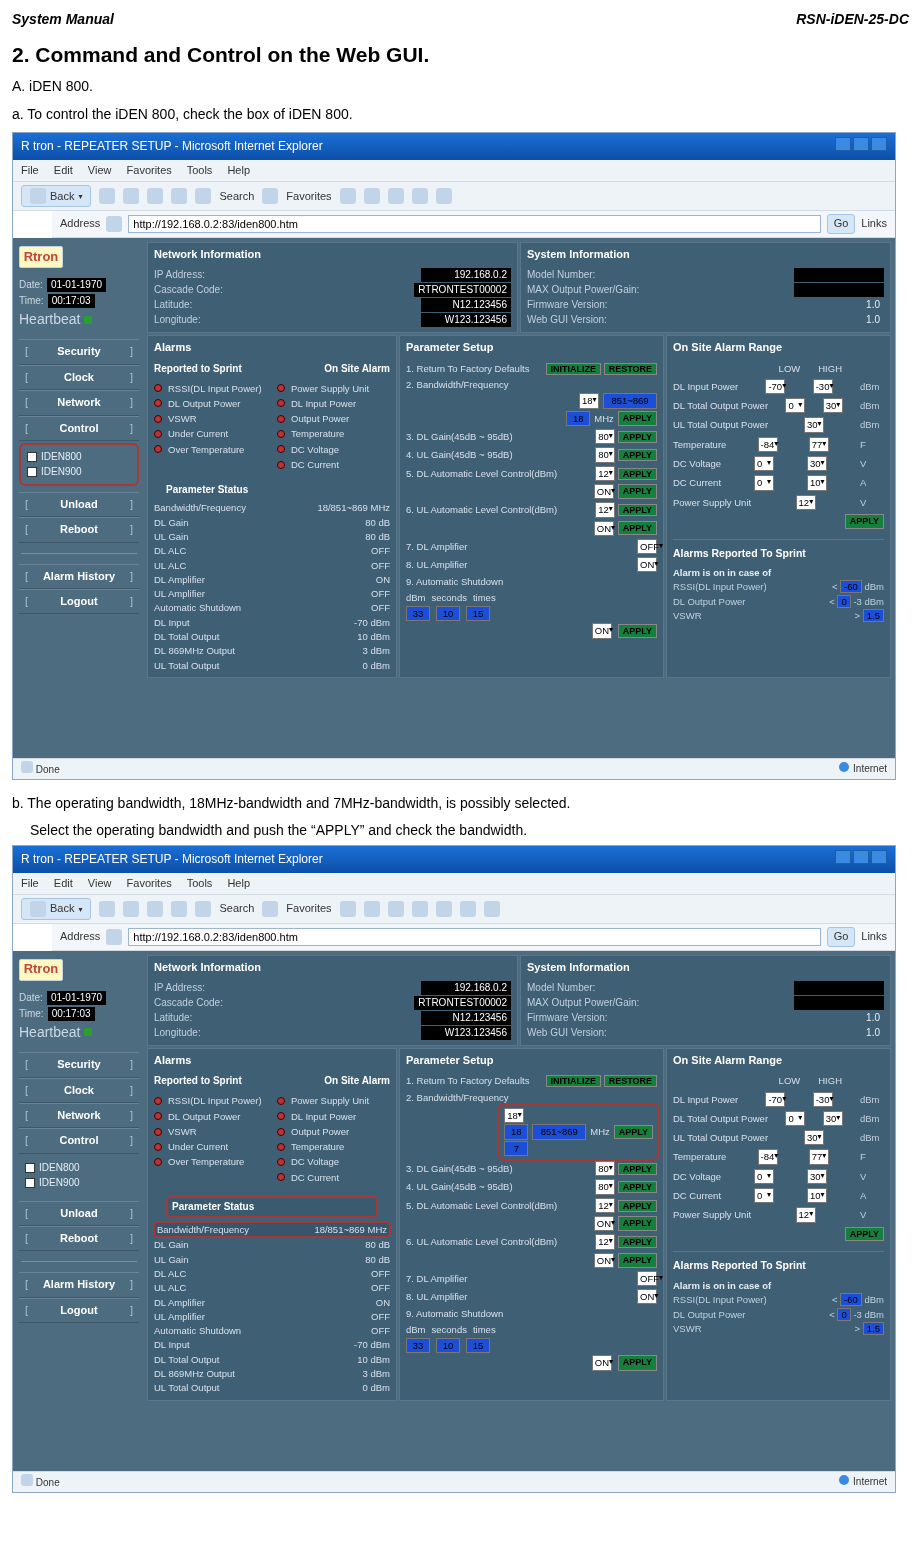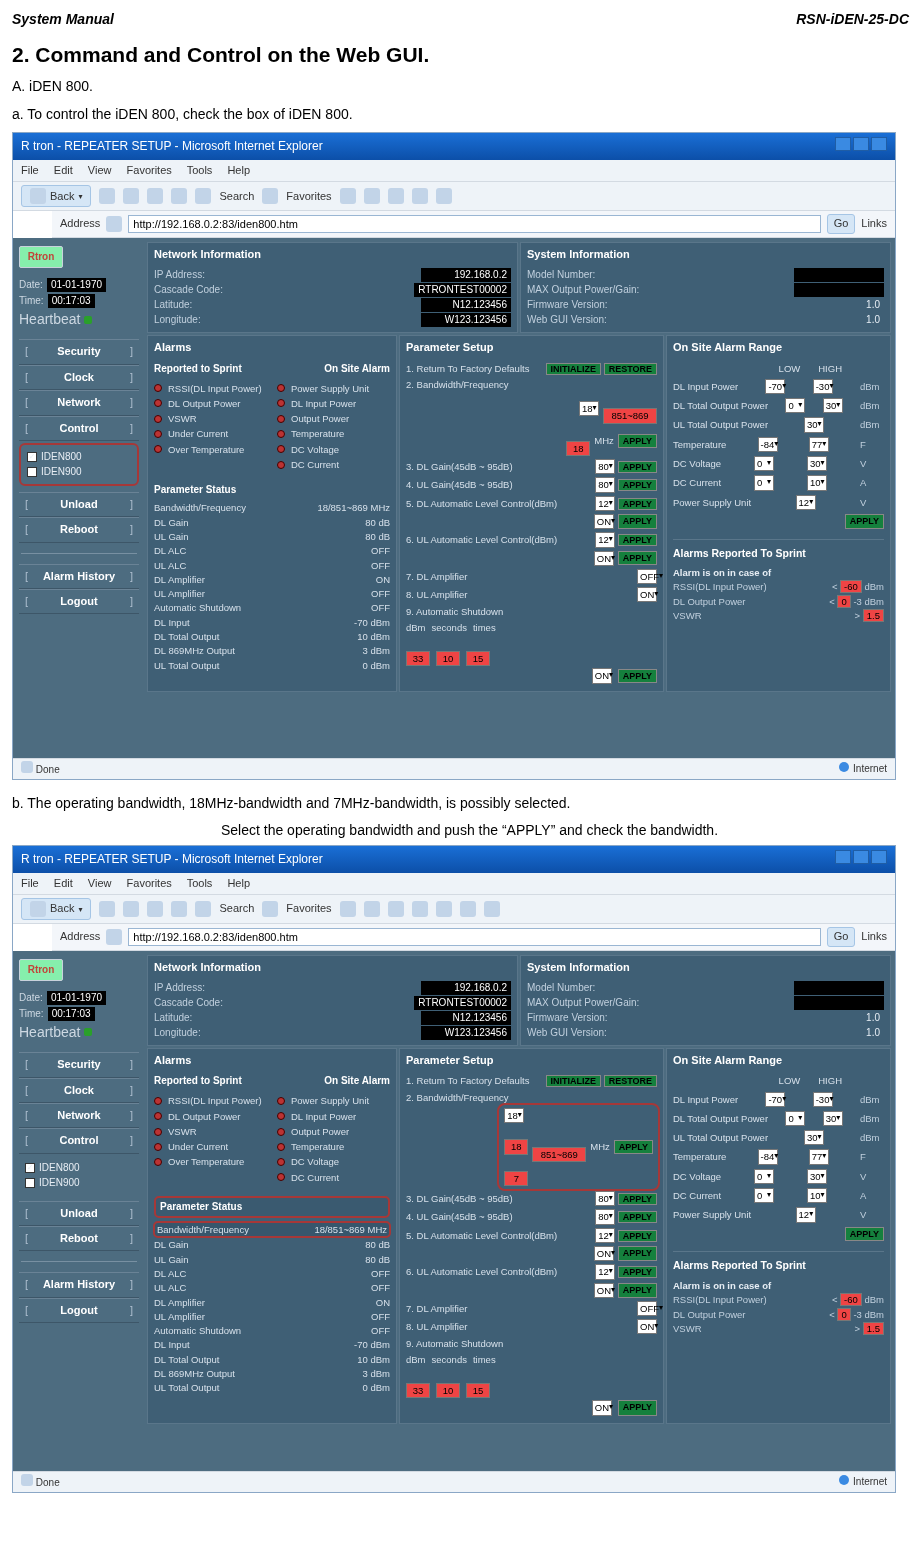--- a/index.html
+++ b/index.html
@@ -1,35 +1,35 @@
 <!DOCTYPE html>
 <html><head>
 <meta charset="utf-8">
 <style>
   * { box-sizing: border-box; margin: 0; padding: 0; }
   body { font-family: Arial, Helvetica, sans-serif; background: #fff; width: 921px; margin: 0 auto; color: #000; font-size: 14px; line-height: 1.4; }
   .page { padding: 10px 12px 8px; }
   .page-header { display: flex; justify-content: space-between; font-style: italic; font-weight: bold; font-size: 14px; margin-bottom: 10px; }
   .heading { font-weight: bold; font-size: 21px; margin-bottom: 8px; }
   .para { margin-bottom: 8px; }
-  .para-indent { margin-bottom: 0; padding-left: 18px; text-align: center; }
+  .para-indent { margin-bottom: 0; padding-left: 18px; }
   .screenshot { border: 1px solid #8aa7c6; margin: 4px 0 14px 0; width: 884px; }
   .titlebar { background: linear-gradient(#1a6fd6, #0c4fa8); color: #fff; font-size: 12px; padding: 4px 8px; display: flex; align-items: center; justify-content: space-between; }
   .titlebar .winbtns span { display: inline-block; width: 16px; height: 14px; margin-left: 2px; background: #3a8ae2; border: 1px solid #1f5da5; }
   .menubar { background: #eef3f8; font-size: 11px; color: #333; padding: 3px 8px; border-bottom: 1px solid #d3dae2; }
   .menubar span { margin-right: 12px; }
   .toolbar { background: #eef3f8; padding: 3px 8px; display: flex; align-items: center; gap: 8px; border-bottom: 1px solid #d3dae2; font-size: 11px; color: #333; }
   .backbtn { display: inline-flex; align-items: center; gap: 4px; background: #d5e6f6; border: 1px solid #a5c5e5; border-radius: 3px; padding: 2px 8px; }
   .tbicon { width: 16px; height: 16px; background: #c2d4e8; border-radius: 3px; display: inline-block; }
   .addressbar { background: #f3f6fa; padding: 3px 8px; display: flex; align-items: center; gap: 6px; font-size: 11px; color: #333; border-bottom: 1px solid #d3dae2; margin-left: 39px; }
   .addressbar input { flex: 1; font-size: 11px; padding: 2px 4px; border: 1px solid #9ab6d3; }
   .gobtn { background: #d5e6f6; border: 1px solid #a5c5e5; border-radius: 3px; padding: 1px 6px; font-size: 11px; }
   .content { background: #4d6c80; display: flex; padding: 4px 4px 2px 2px; gap: 4px; min-height: 520px; }
   .sidebar { width: 128px; padding: 2px 4px; font-size: 11px; color: #e8eef4; }
-  .logo { width: 44px; height: 22px; margin: 2px 0 10px 0; background: #86efac; border-radius: 2px; display: flex; align-items: center; justify-content: center; font-size: 10px; font-weight: bold; color: #c1453a; border: 1px solid #c8d2dc; }
+  .logo { width: 44px; height: 22px; margin: 2px 0 10px 0; background: #fef9c3; border-radius: 2px; display: flex; align-items: center; justify-content: center; font-size: 13px; font-weight: bold; color: #c1453a; border: 1px solid #c8d2dc; }
   .datebox { margin-bottom: 2px; color: #cdd8e2; font-size: 10px; display: flex; align-items: center; gap: 4px; }
   .datebox .val { background: #000; color: #fff; padding: 0 4px; font-size: 10px; }
   .hb { margin-bottom: 10px; font-size: 14px; color: #cdd8e2; display: flex; align-items: center; gap: 4px; }
   .hbdot { width: 8px; height: 8px; background: #2aa02a; border-radius: 2px; display:inline-block; }
   .navitem { border-top: 1px solid #6a8396; border-bottom: 1px solid #3d5668; padding: 4px 6px; color: #fff; font-weight: bold; font-size: 11px; display: flex; align-items: center; justify-content: space-between; }
   .navitem::before, .navitem::after { content: ""; width: 9px; height: 9px; border-top: 1px solid #fff; border-left: 1px solid #fff; display: none; }
   .bracket { color: #aebfcf; font-weight: normal; }
   .controlbox { border: 2px solid #a63838; border-radius: 6px; padding: 4px 6px; margin: 2px 0 6px 0; font-size: 10px; }
   .controlbox.plain { border: none; border-radius: 0; padding: 4px 6px; }
   .chkrow { display: flex; align-items: center; gap: 4px; margin: 1px 0; font-size: 10px; }
@@ -46,27 +46,27 @@
   .kv .v.light { background: transparent; color: #e6edf4; }
   .row2 { display: flex; gap: 2px; margin-top: 2px; }
   .panel.alarms { width: 250px; }
   .panel.params { flex: 1; }
   .panel.onsite { width: 225px; }
   .subhead { font-weight: bold; font-size: 10px; margin: 2px 0 4px; color: #fff; display: flex; justify-content: space-between; }
   .alarmrow { display: flex; align-items: center; gap: 6px; font-size: 9.5px; margin: 2px 0; color: #d6e0ea; }
   .led { width: 8px; height: 8px; border-radius: 50%; background: #b33; border: 1px solid #400; display: inline-block; }
   .alarmcols { display: flex; gap: 10px; }
   .alarmcol { flex: 1; }
-  .pstitle { font-weight: bold; font-size: 10px; margin: 10px 0 4px; color: #fff; }
+  .pstitle { font-weight: bold; font-size: 10px; margin: 10px 12px 4px; color: #fff; }
   .pstitle.redbox { border: 2px solid #a63838; border-radius: 5px; padding: 2px 4px; background: #3a5a70; }
   .psrow { display: flex; justify-content: space-between; font-size: 9.5px; margin: 1px 0; color: #d6e0ea; }
   .psrow.redbox { outline: 2px solid #a63838; outline-offset: -1px; border-radius: 4px; padding: 1px 3px; background: #37566c; }
   .params ol { list-style: none; padding: 0; margin: 4px 0 0 0; }
   .params li { margin: 3px 0; font-size: 9.5px; color: #d6e0ea; display: flex; align-items: center; gap: 4px; flex-wrap: wrap; justify-content: space-between; }
-  .field { background: #ef4444; color: #000; border: 1px solid #777; font-size: 9.5px; padding: 0 3px; width: 34px; text-align: center; margin-top: 15px; }
+  .field { background: #1d4ed8; color: #000; border: 1px solid #777; font-size: 9.5px; padding: 0 3px; width: 34px; text-align: center; }
   .field.narrow { width: 24px; }
   .field.wide { width: 54px; }
   .btn { background: #15803d; color: #000; border: 1px solid #888; font-size: 9px; font-weight: bold; padding: 0 4px; }
   .seldrop { background: #fff; color: #000; border: 1px solid #777; font-size: 9.5px; padding: 0 2px; width: 20px; display: inline-flex; justify-content: space-between; }
   .arrow { font-size: 8px; }
   .redhighlight { outline: 2px solid #a63838; outline-offset: 1px; border-radius: 5px; padding: 2px 4px; }
   .onsite .orow { display: flex; align-items: center; justify-content: space-between; gap: 4px; font-size: 9.5px; margin: 4px 0; color: #d6e0ea; }
   .onsite .orow .unit { color: #c1d0de; width: 24px; }
   .repbox { margin-top: 10px; border-top: 1px solid #5a768a; padding-top: 6px; }
   .repbox .kv { font-size: 9.5px; }

